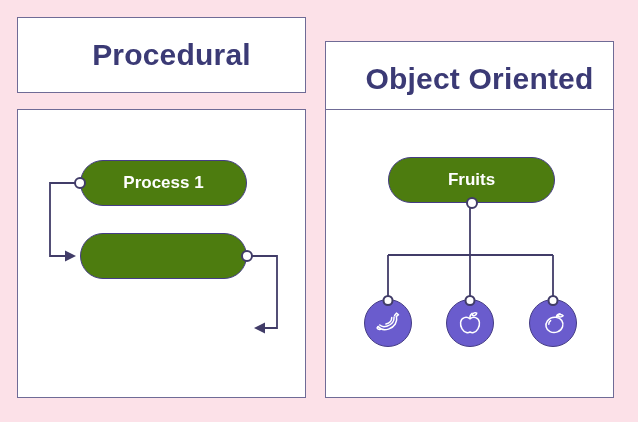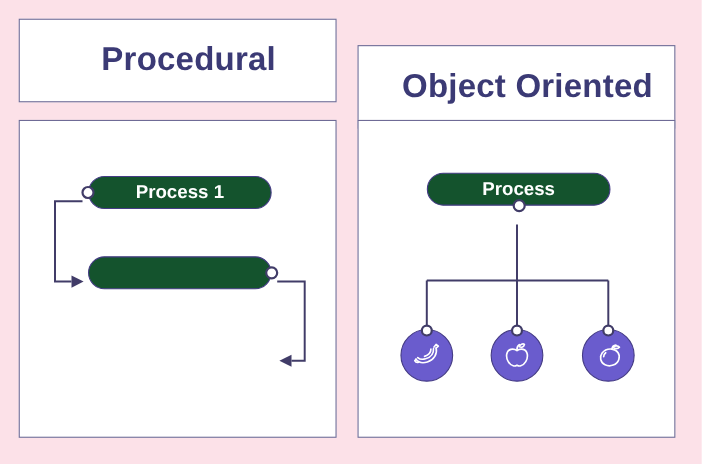--- a/index.html
+++ b/index.html
@@ -35,22 +35,22 @@
     top: 109px; width: 289px; height: 289px;
   }
   .panel-left  { left: 17px; }
   .panel-right { left: 325px; }
   .connector-svg {
     position: absolute; left: 0; top: 0;
     width: 286px; height: 286px;
   }
   .pill {
     position: absolute;
-    width: 167px; height: 30px;
-    background: #14532d;
+    width: 167px; height: 46px;
+    background: #4d7c0f;
     border: 1.5px solid #453c85;
     border-radius: 24px;
     box-sizing: border-box;
     display: flex; align-items: center; justify-content: center;
     color: #ffffff;
     font-size: 17px;
     font-weight: 700;
   }
   .dot {
     position: absolute;
@@ -117,21 +117,21 @@
   <div class="box panel panel-right">
     <svg class="connector-svg" viewBox="0 0 286 286" fill="none">
       <path d="M144 94 V145" stroke="#413c68" stroke-width="1.8"></path>
       <path d="M62 145 H227" stroke="#413c68" stroke-width="1.8"></path>
       <path d="M62 145 V188" stroke="#413c68" stroke-width="1.8"></path>
       <path d="M144 145 V188" stroke="#413c68" stroke-width="1.8"></path>
       <path d="M227 145 V188" stroke="#413c68" stroke-width="1.8"></path>
     </svg>
 
     <div class="pill" style="left:62px; top:47px;">
-      <span>Process</span>
+      <span>Fruits</span>
       <span class="dot dot-bottom"></span>
     </div>
 
     <div class="fruit-circle" style="left:38px; top:189px;" title="banana">
       <span class="dot-top"></span>
       <svg class="fruit-icon" width="30" height="30" viewBox="0 0 32 32" fill="none" stroke="#ffffff" stroke-width="1.6" stroke-linecap="round" stroke-linejoin="round">
         <path d="M23 8 L25 5.5 L27.2 7.2 L25 9"></path>
         <path d="M25 9 C26.5 14.5 23 20.5 16.5 22.5 C11.5 24 7.5 22.5 5.5 19.8"></path>
         <path d="M5.5 19.8 L4.3 21.2 C5 22.6 6.5 23.2 8 22.8"></path>
         <path d="M22.5 9.5 C22.8 14 20.2 17.8 14.8 19.4 C11.6 20.3 8.8 19.7 7.2 18.2"></path>

